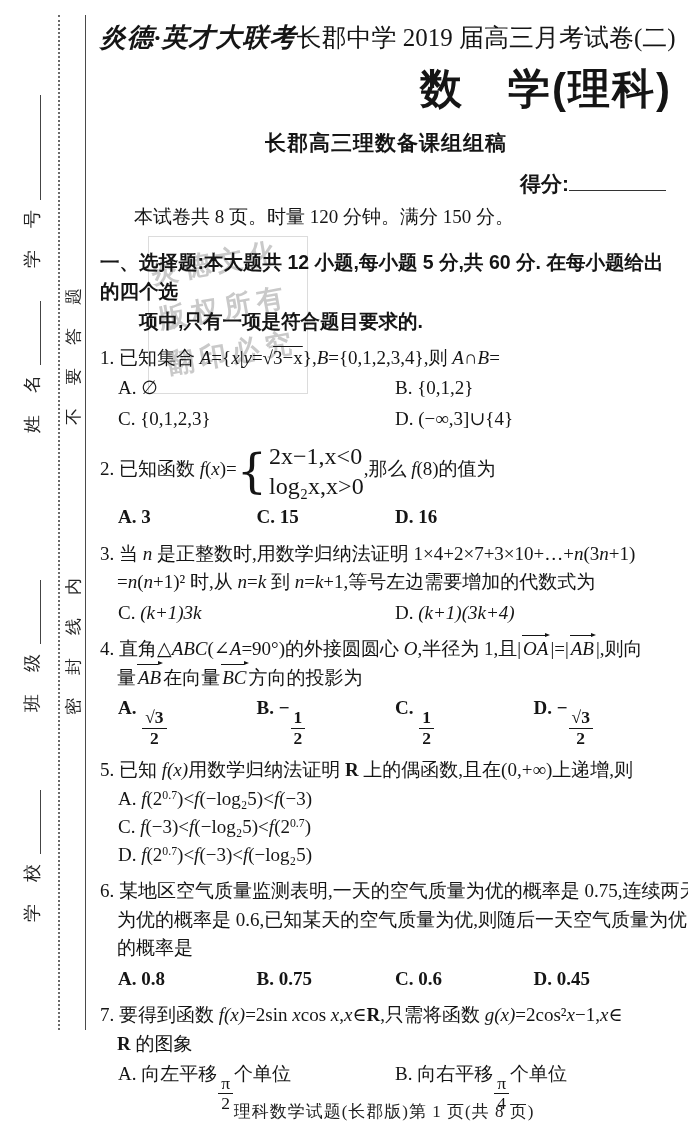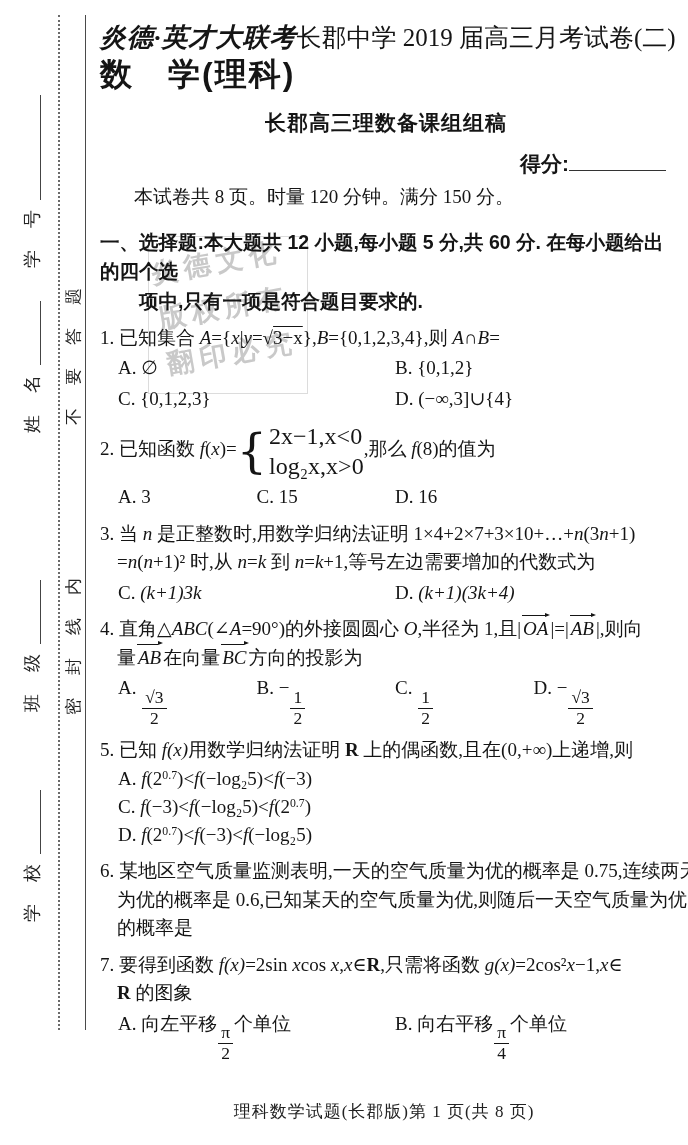--- a/index.html
+++ b/index.html
@@ -27,39 +27,39 @@
         display:flex;justify-content:space-between;font-size:17px;letter-spacing:3px;color:#222;}
   
   .watermark{position:absolute;left:148px;top:236px;width:158px;height:156px;
              border:1.5px solid #dcdcdc;z-index:0;}
   .wm-inner{transform:rotate(-10deg) translate(-4px,2px);color:#c9c9c9;font-size:27px;
             letter-spacing:6px;font-weight:600;line-height:1.7;text-align:center;white-space:nowrap;}
   
   .content{position:absolute;left:100px;right:16px;top:0;padding-top:22px;z-index:1;}
   .hline{text-align:center;font-size:25px;white-space:nowrap;line-height:1.2;}
   .brand{font-weight:bold;font-style:italic;font-size:26px;letter-spacing:1px;text-align:right;}
-  .title{text-align:left;font-size:32px;font-weight:bold;
+  .title{text-align:right;font-size:42px;font-weight:bold;margin-top:8px;
          font-family:"Liberation Sans","DejaVu Sans",sans-serif;letter-spacing:2px;}
   .subtitle{text-align:center;font-size:21px;font-weight:bold;margin-top:12px;
             font-family:"Liberation Sans","DejaVu Sans",sans-serif;letter-spacing:1px;}
   .score-row{margin-top:12px;padding-left:420px;font-size:21px;font-weight:bold;
              font-family:"Liberation Sans","DejaVu Sans",sans-serif;white-space:nowrap;}
   .score-line{display:inline-block;width:97px;border-bottom:1.4px solid #333;height:1em;
               vertical-align:baseline;}
   .exam-info{margin-top:6px;padding-left:34px;font-size:19px;}
   .sec1{margin-top:18px;font-weight:bold;font-size:19.5px;line-height:1.5;
         font-family:"Liberation Sans","DejaVu Sans",sans-serif;}
   .sec-l2{padding-left:39px;}
   .q{margin-top:8px;font-size:19px;}
   .qline{line-height:1.5;white-space:nowrap;}
   .qline.cont{padding-left:17px;}
   .optrow{display:flex;padding-left:18px;line-height:1.5;margin:2px 0;align-items:center;}
   .optrow .opt{white-space:nowrap;}
   .cols2 .opt{width:50%;}
-  .cols4 .opt{width:25%;}
+  .cols4 .opt{width:25%;font-weight:bold;}
   .optlist .opt{display:block;padding-left:18px;line-height:1.48;white-space:nowrap;}
   
   .i{font-style:italic;}
   .b{font-weight:bold;}
   .ov{text-decoration:overline;}
   .sup{font-size:0.62em;vertical-align:0.55em;}
   .vec{position:relative;font-style:italic;padding:0 2px;display:inline-block;}
   .vec::before{content:"";position:absolute;left:1px;right:5px;top:0;border-top:1.3px solid #151515;}
   .vec::after{content:"";position:absolute;right:0;top:-2.5px;width:0;height:0;
               border-top:2.5px solid transparent;border-bottom:2.5px solid transparent;
@@ -196,20 +196,26 @@
       <div class="qline"><span>5. 已知 </span><span class="i">f(x)</span><span>用数学归纳法证明 </span><span class="b">R</span><span> 上的偶函数,且在(0,+∞)上递增,则</span></div>
       <div class="opt"><span>A. </span><span class="i">f</span><span>(2</span><span class="sup">0.7</span><span>)&lt;</span><span class="i">f</span><span>(−log₂5)&lt;</span><span class="i">f</span><span>(−3)</span></div>
       <div class="opt"><span>C. </span><span class="i">f</span><span>(−3)&lt;</span><span class="i">f</span><span>(−log₂5)&lt;</span><span class="i">f</span><span>(2</span><span class="sup">0.7</span><span>)</span></div>
       <div class="opt"><span>D. </span><span class="i">f</span><span>(2</span><span class="sup">0.7</span><span>)&lt;</span><span class="i">f</span><span>(−3)&lt;</span><span class="i">f</span><span>(−log₂5)</span></div>
     </div>
 
     <div class="q">
       <div class="qline"><span>6. 某地区空气质量监测表明,一天的空气质量为优的概率是 0.75,连续两天</span></div>
       <div class="qline cont"><span>为优的概率是 0.6,已知某天的空气质量为优,则随后一天空气质量为优</span></div>
       <div class="qline cont"><span>的概率是</span></div>
+      <div class="optrow cols4">
+        <div class="opt"><span>A. 0.8</span></div>
+        <div class="opt"><span>B. 0.75</span></div>
+        <div class="opt"><span>C. 0.6</span></div>
+        <div class="opt"><span>D. 0.45</span></div>
+      </div>
     </div>
 
     <div class="q">
       <div class="qline"><span>7. 要得到函数 </span><span class="i">f(x)</span><span>=2sin </span><span class="i">x</span><span>cos </span><span class="i">x</span><span>,</span><span class="i">x</span><span>∈</span><span class="b">R</span><span>,只需将函数 </span><span class="i">g(x)</span><span>=2cos²</span><span class="i">x</span><span>−1,</span><span class="i">x</span><span>∈</span></div>
       <div class="qline cont"><span class="b">R</span><span> 的图象</span></div>
       <div class="optrow cols2">
         <div class="opt"><span>A. 向左平移</span><span class="frac">
               <span class="fn">π</span>
               <span class="fd">2</span>
             </span><span>个单位</span></div>

